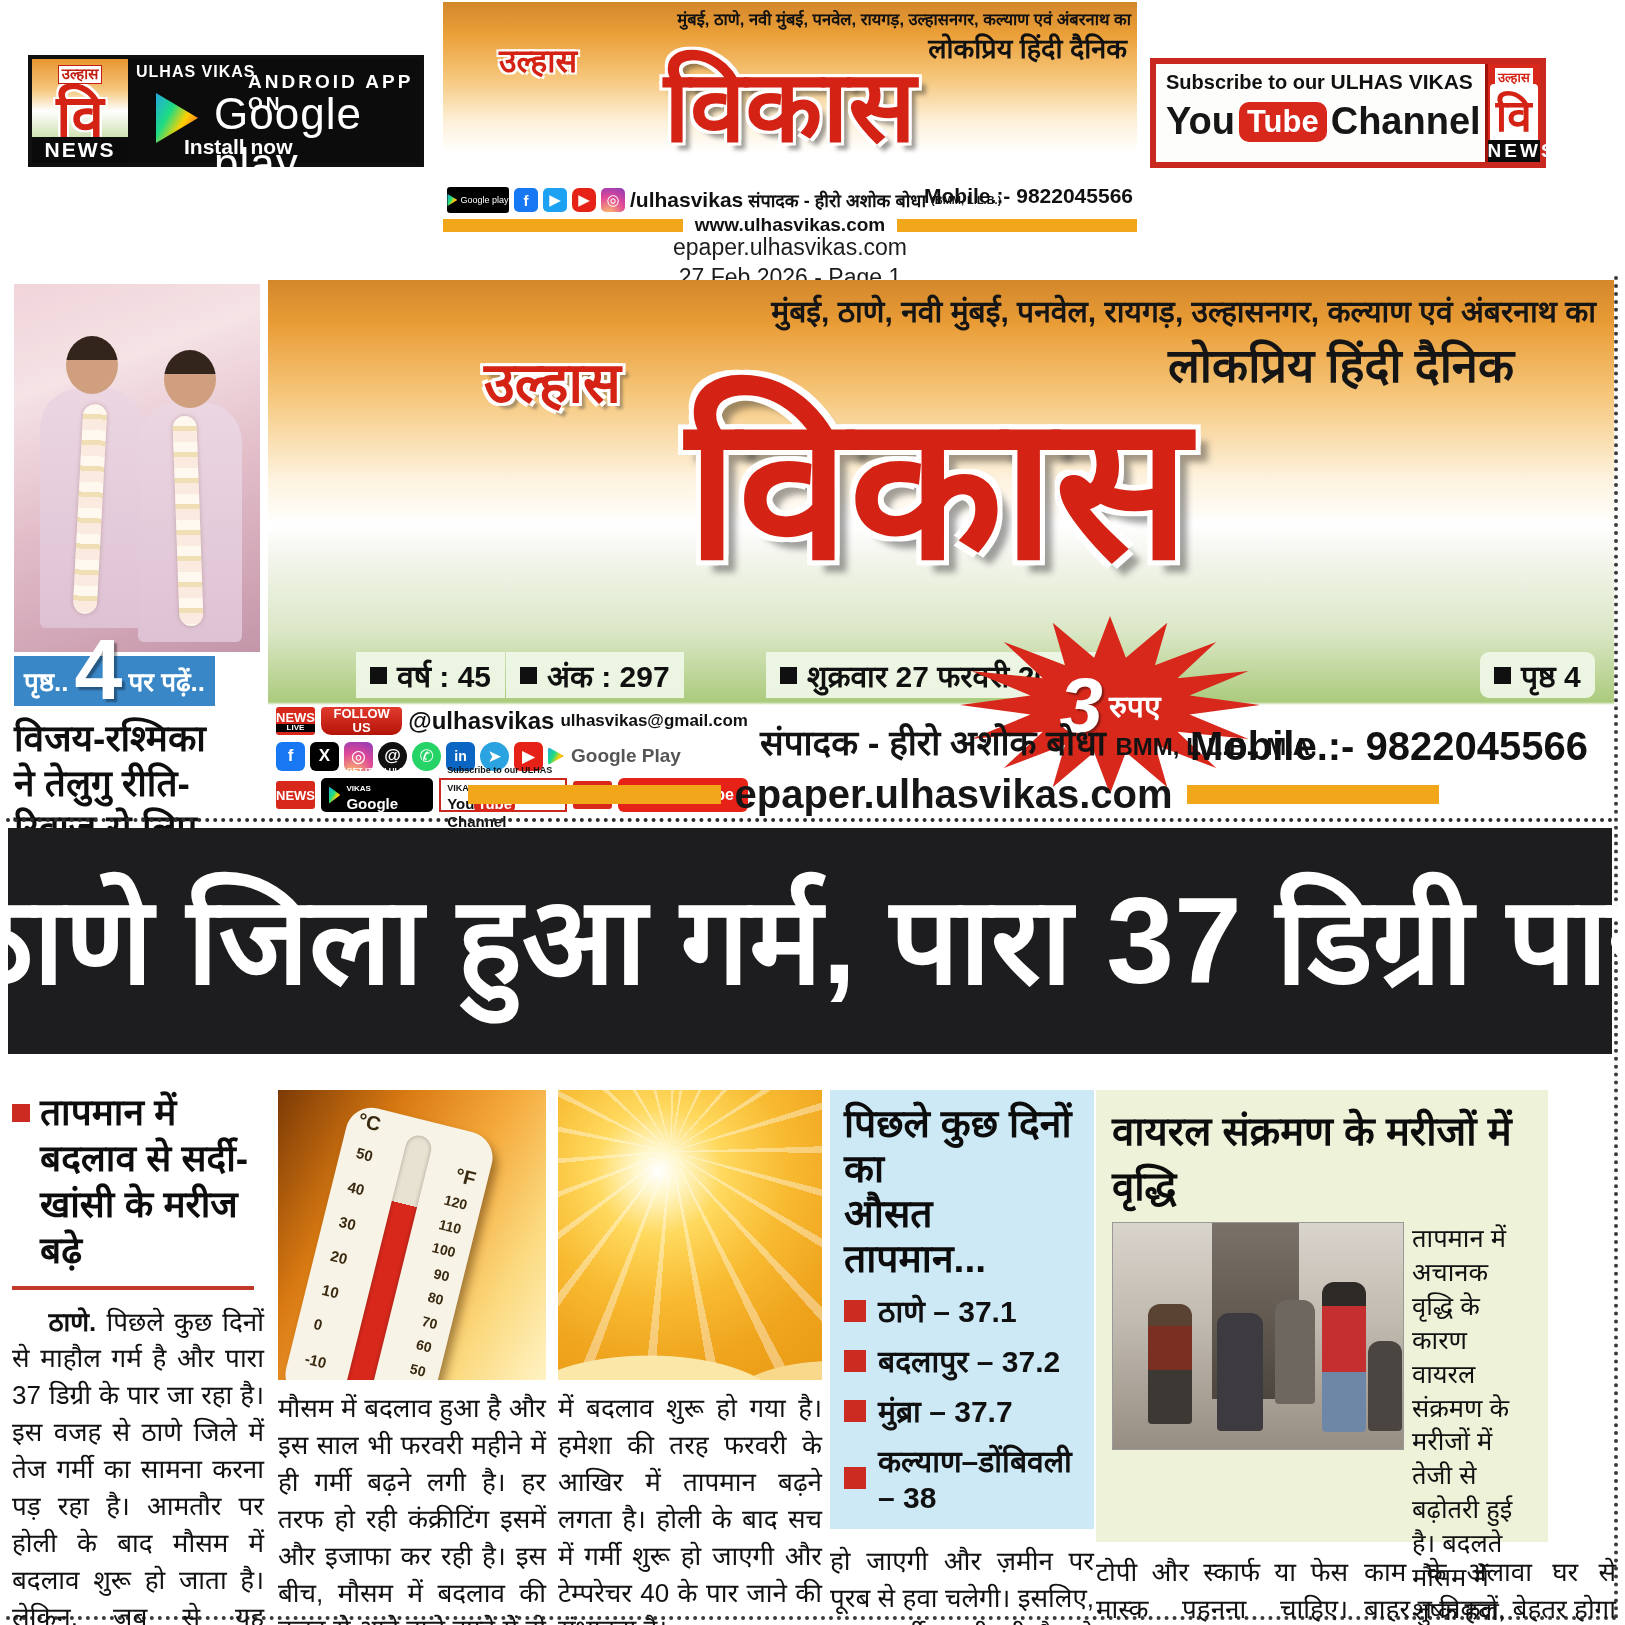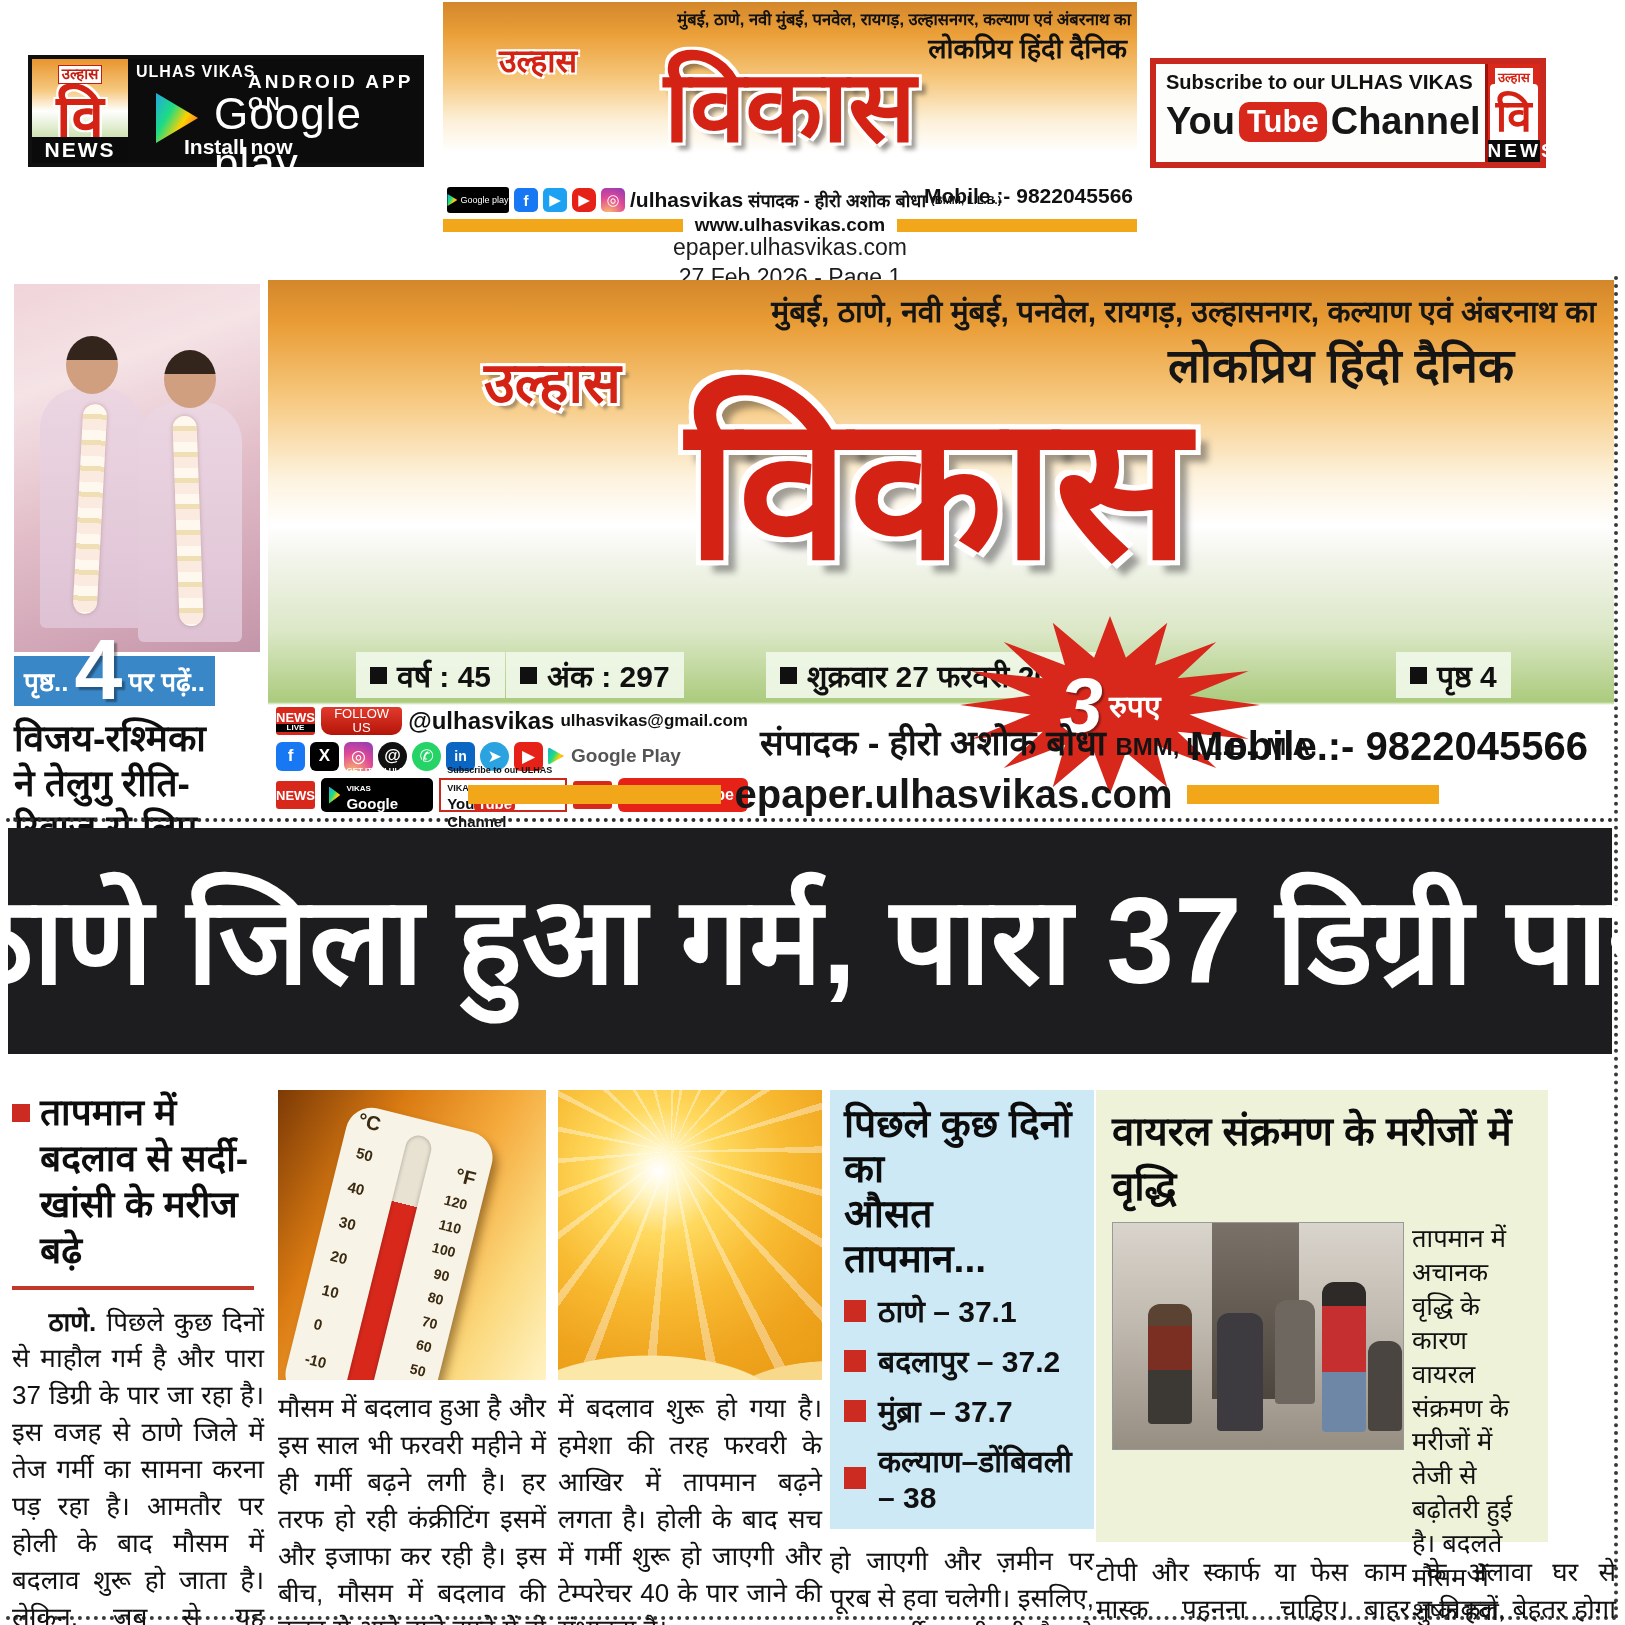--- a/index.html
+++ b/index.html
@@ -69,29 +69,29 @@
   .side-headline{margin-top:10px;font-size:37px;line-height:1.22;font-weight:900;color:#0e0e0e;}
 
   
   .mast{position:absolute;left:262px;top:4px;width:1346px;height:534px;background:linear-gradient(180deg,#d3872b 0%,#e99c35 8%,#f6c87e 22%,#fdf2dd 37%,#ffffff 46%,#f3f5ec 52%,#dbe7c6 66%,#abcb7d 79%,#ffffff 79.6%,#ffffff 100%);}
   .m-coverage{position:absolute;top:10px;right:18px;font-size:30px;font-weight:900;color:#151515;}
   .m-tagline{position:absolute;top:52px;right:100px;font-size:47px;font-weight:900;color:#151515;}
   .m-ulhas{position:absolute;left:216px;top:62px;font-size:56px;font-weight:900;color:#d42314;text-shadow:-3px -3px 0 #fff,3px -3px 0 #fff,-3px 3px 0 #fff,3px 3px 0 #fff,6px 6px 3px rgba(60,60,60,.4);}
   .m-vikas{position:absolute;left:30px;top:96px;width:1280px;text-align:center;font-size:200px;line-height:1.12;font-weight:900;color:#d42314;text-shadow:-5px -5px 0 #fff,5px -5px 0 #fff,-5px 5px 0 #fff,5px 5px 0 #fff,12px 12px 6px rgba(50,50,50,.45);}
   .ibox{position:absolute;top:372px;height:46px;background:rgba(240,247,232,.92);display:flex;align-items:center;gap:10px;padding:0 14px;font-size:30px;font-weight:900;color:#101010;white-space:nowrap;}
   .ibox .sq{width:17px;height:17px;background:#101010;}
-  .ib-year{left:88px;} .ib-issue{left:238px;} .ib-date{left:498px;} .ib-pages{left:1128px;}
+  .ib-year{left:88px;} .ib-issue{left:238px;} .ib-date{left:498px;} .ib-pages{left:1212px;border-radius:9px;}
   .star{position:absolute;left:692px;top:336px;width:300px;height:178px;background:#d8281c;clip-path:polygon(50% 0%,55.3% 23.5%,69.1% 3.8%,65% 27.6%,85.4% 14.6%,72.5% 35%,96.2% 30.9%,76.5% 44.7%,100% 50%,76.5% 55.3%,96.2% 69.1%,72.5% 65%,85.4% 85.4%,65% 72.4%,69.1% 96.2%,55.3% 76.5%,50% 100%,44.7% 76.5%,30.9% 96.2%,35% 72.4%,14.6% 85.4%,27.6% 65%,3.8% 69.1%,23.5% 55.3%,0% 50%,23.5% 44.7%,3.8% 30.9%,27.6% 35%,14.6% 14.6%,35% 27.6%,30.9% 3.8%,44.7% 23.5%);display:flex;align-items:center;justify-content:center;gap:6px;}
   .star .p3{color:#fff;font-size:78px;font-weight:900;font-style:italic;text-shadow:2px 2px 2px rgba(0,0,0,.4);}
   .star .pr{color:#fff;font-size:30px;font-weight:900;}
   .soc{position:absolute;left:8px;top:426px;width:472px;}
   .soc-r1{display:flex;align-items:center;gap:6px;height:30px;}
   .mini-news{width:40px;height:28px;background:#d8281c;color:#fff;display:flex;flex-direction:column;align-items:center;justify-content:center;font-size:13px;font-weight:900;line-height:1;border-radius:3px;}
   .mini-news .mn-b{font-size:8px;background:#000;width:100%;text-align:center;}
-  .follow{background:linear-gradient(#e23b2e,#b41408);color:#fff;font-size:13px;font-weight:400;padding:0 12px;border-radius:4px 4px 10px 10px;line-height:1.05;text-align:center;}
+  .follow{background:linear-gradient(#e23b2e,#b41408);color:#fff;font-size:13px;font-weight:700;padding:0 12px;border-radius:4px 4px 10px 10px;line-height:1.05;text-align:center;}
   .soc-handle{font-size:24px;font-weight:900;color:#111;}
   .soc-mail{font-size:17px;font-weight:bold;color:#111;}
   .soc-r2{display:flex;align-items:center;gap:5px;height:36px;margin-top:2px;}
   .s2{width:29px;height:29px;border-radius:6px;display:flex;align-items:center;justify-content:center;color:#fff;font-size:17px;font-weight:900;}
   .i-x{background:#000;} .i-th{background:#101010;border-radius:50%;} .i-wa{background:#25d366;border-radius:50%;} .i-li{background:#0a66c2;font-size:14px;} .i-tg{background:#2aa3e0;border-radius:50%;}
   .gp-txt{font-size:19px;color:#555;font-weight:bold;margin-left:2px;}
   .soc-r3{display:flex;align-items:center;gap:6px;height:36px;margin-top:3px;}
   .gp-badge{background:#000;color:#fff;height:34px;border-radius:5px;display:flex;align-items:center;gap:6px;padding:0 8px;}
   .gp-badge .tri{width:14px;height:17px;background:linear-gradient(120deg,#23a8e0,#1ddc83 40%,#ffd100 65%,#ff3a44);clip-path:polygon(0 0,100% 50%,0 100%);}
   .gp-badge .g1{font-size:8px;font-weight:bold;line-height:1;}

